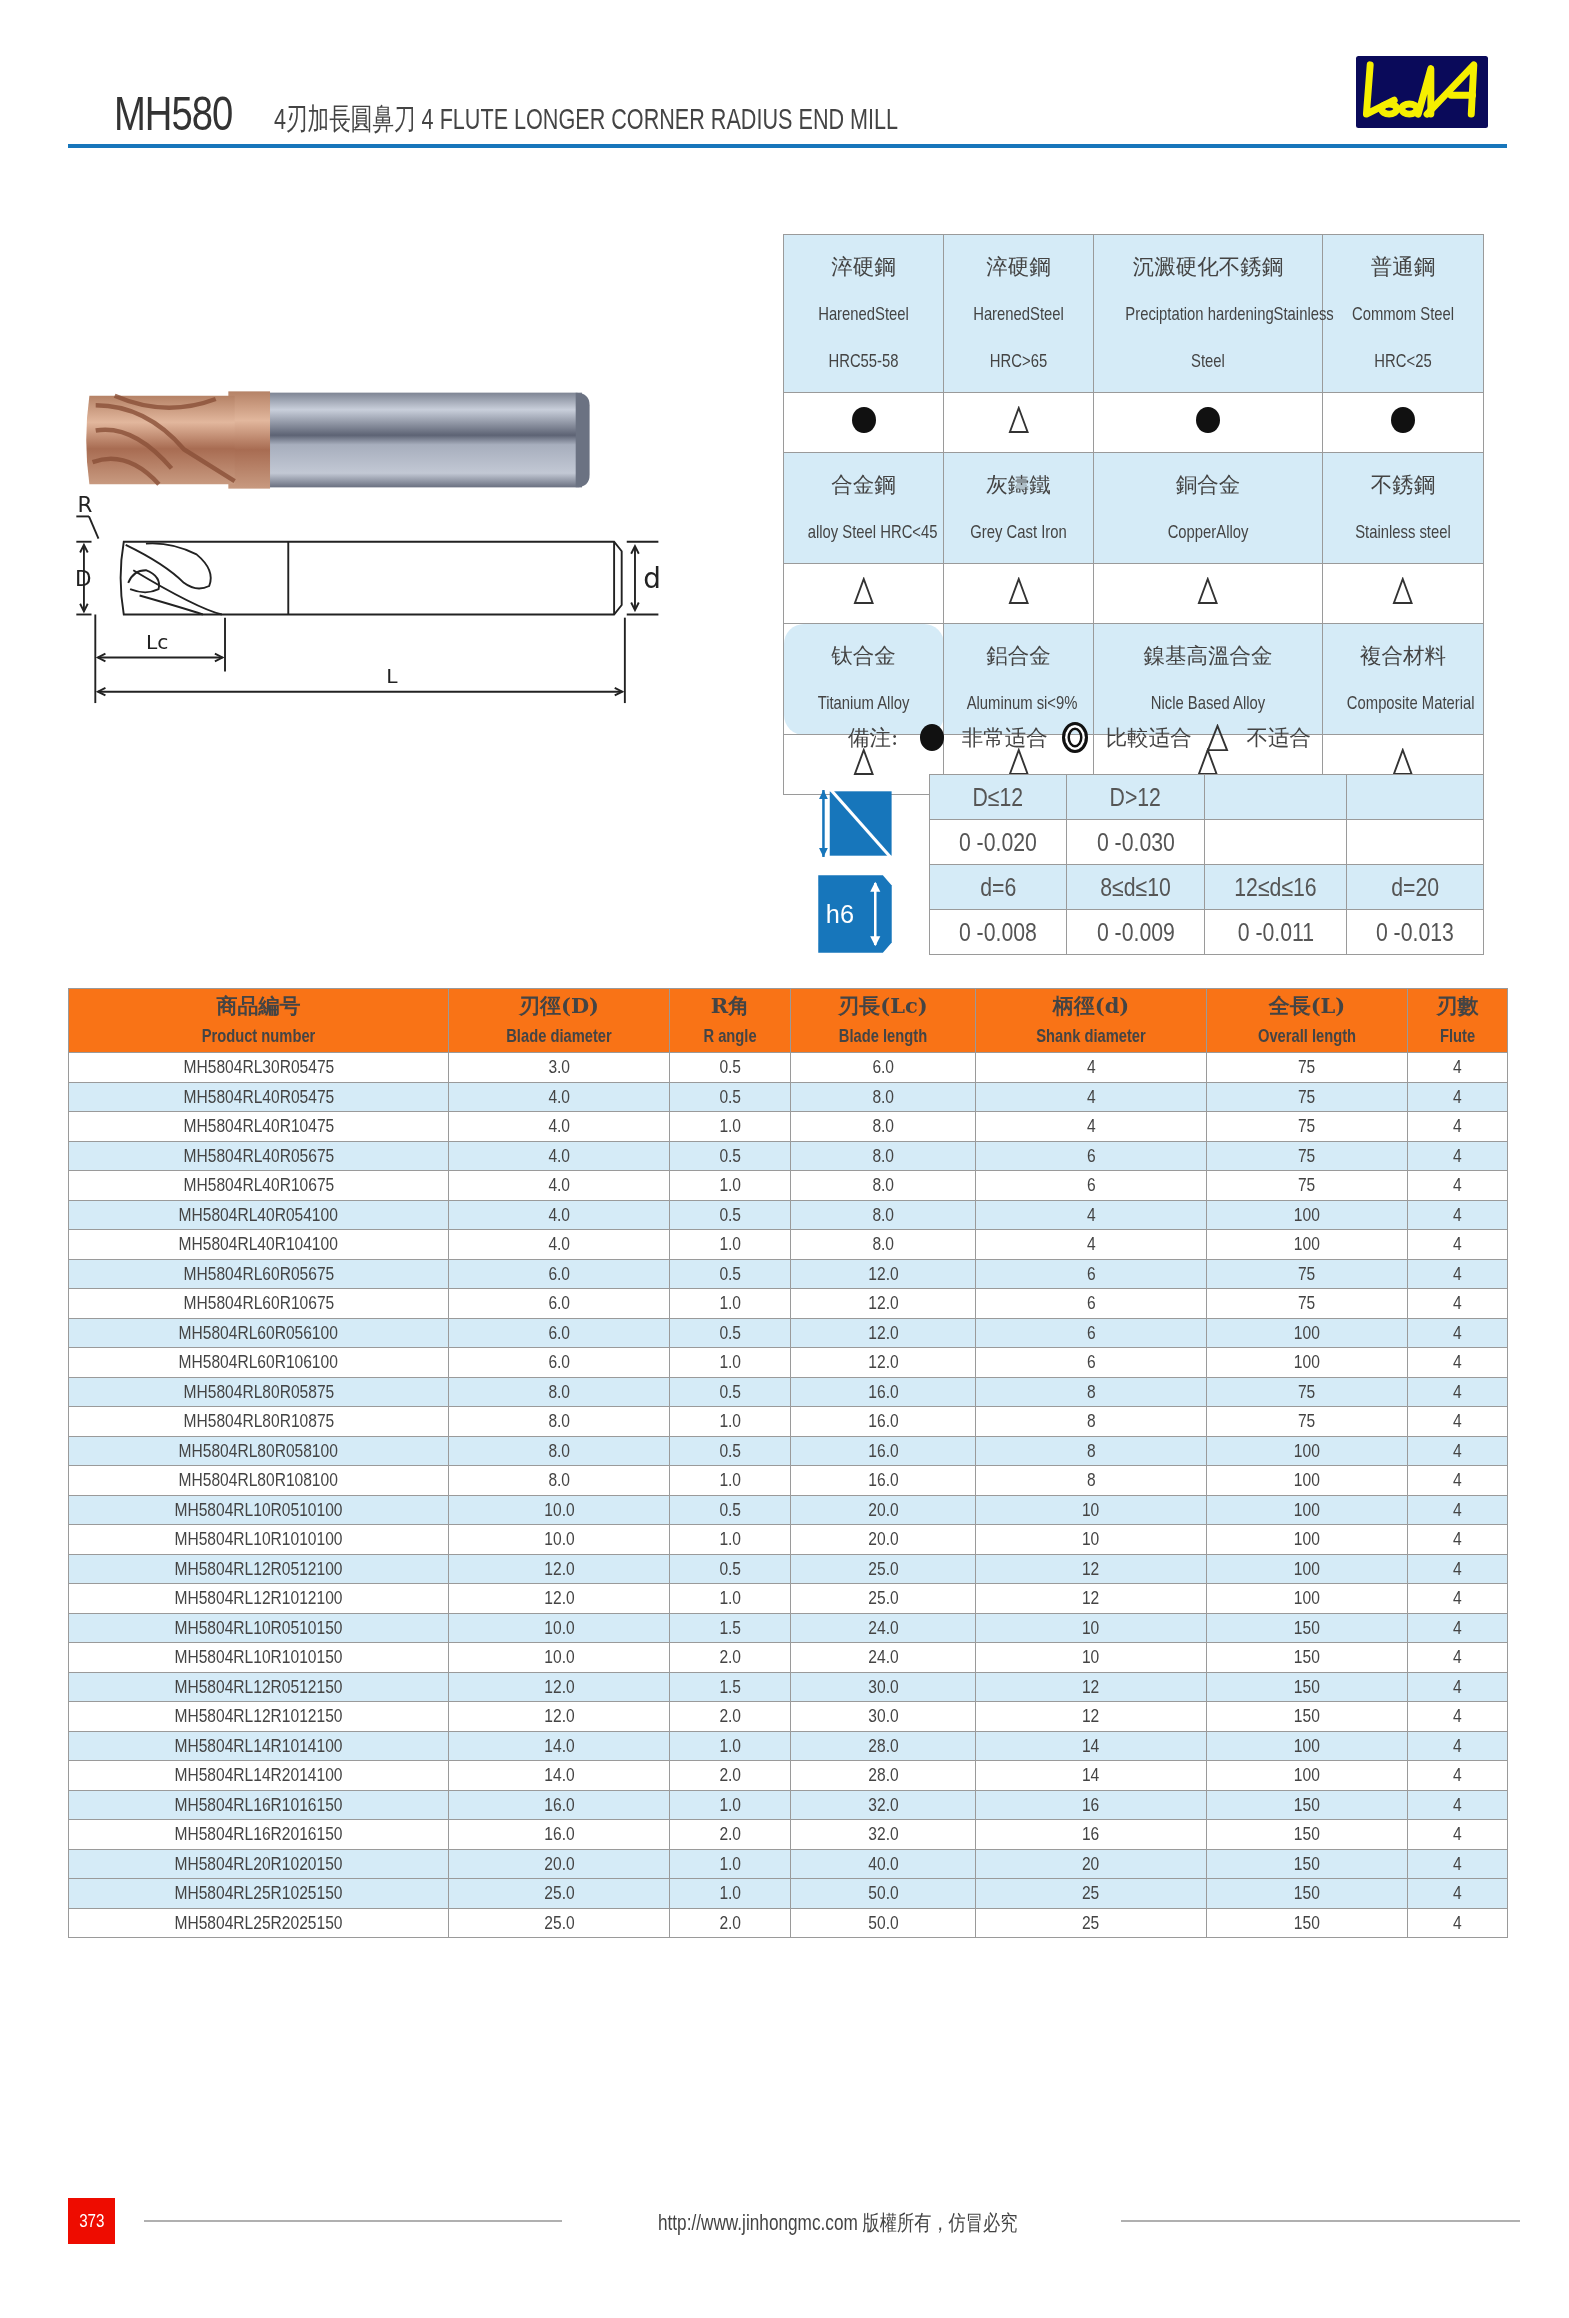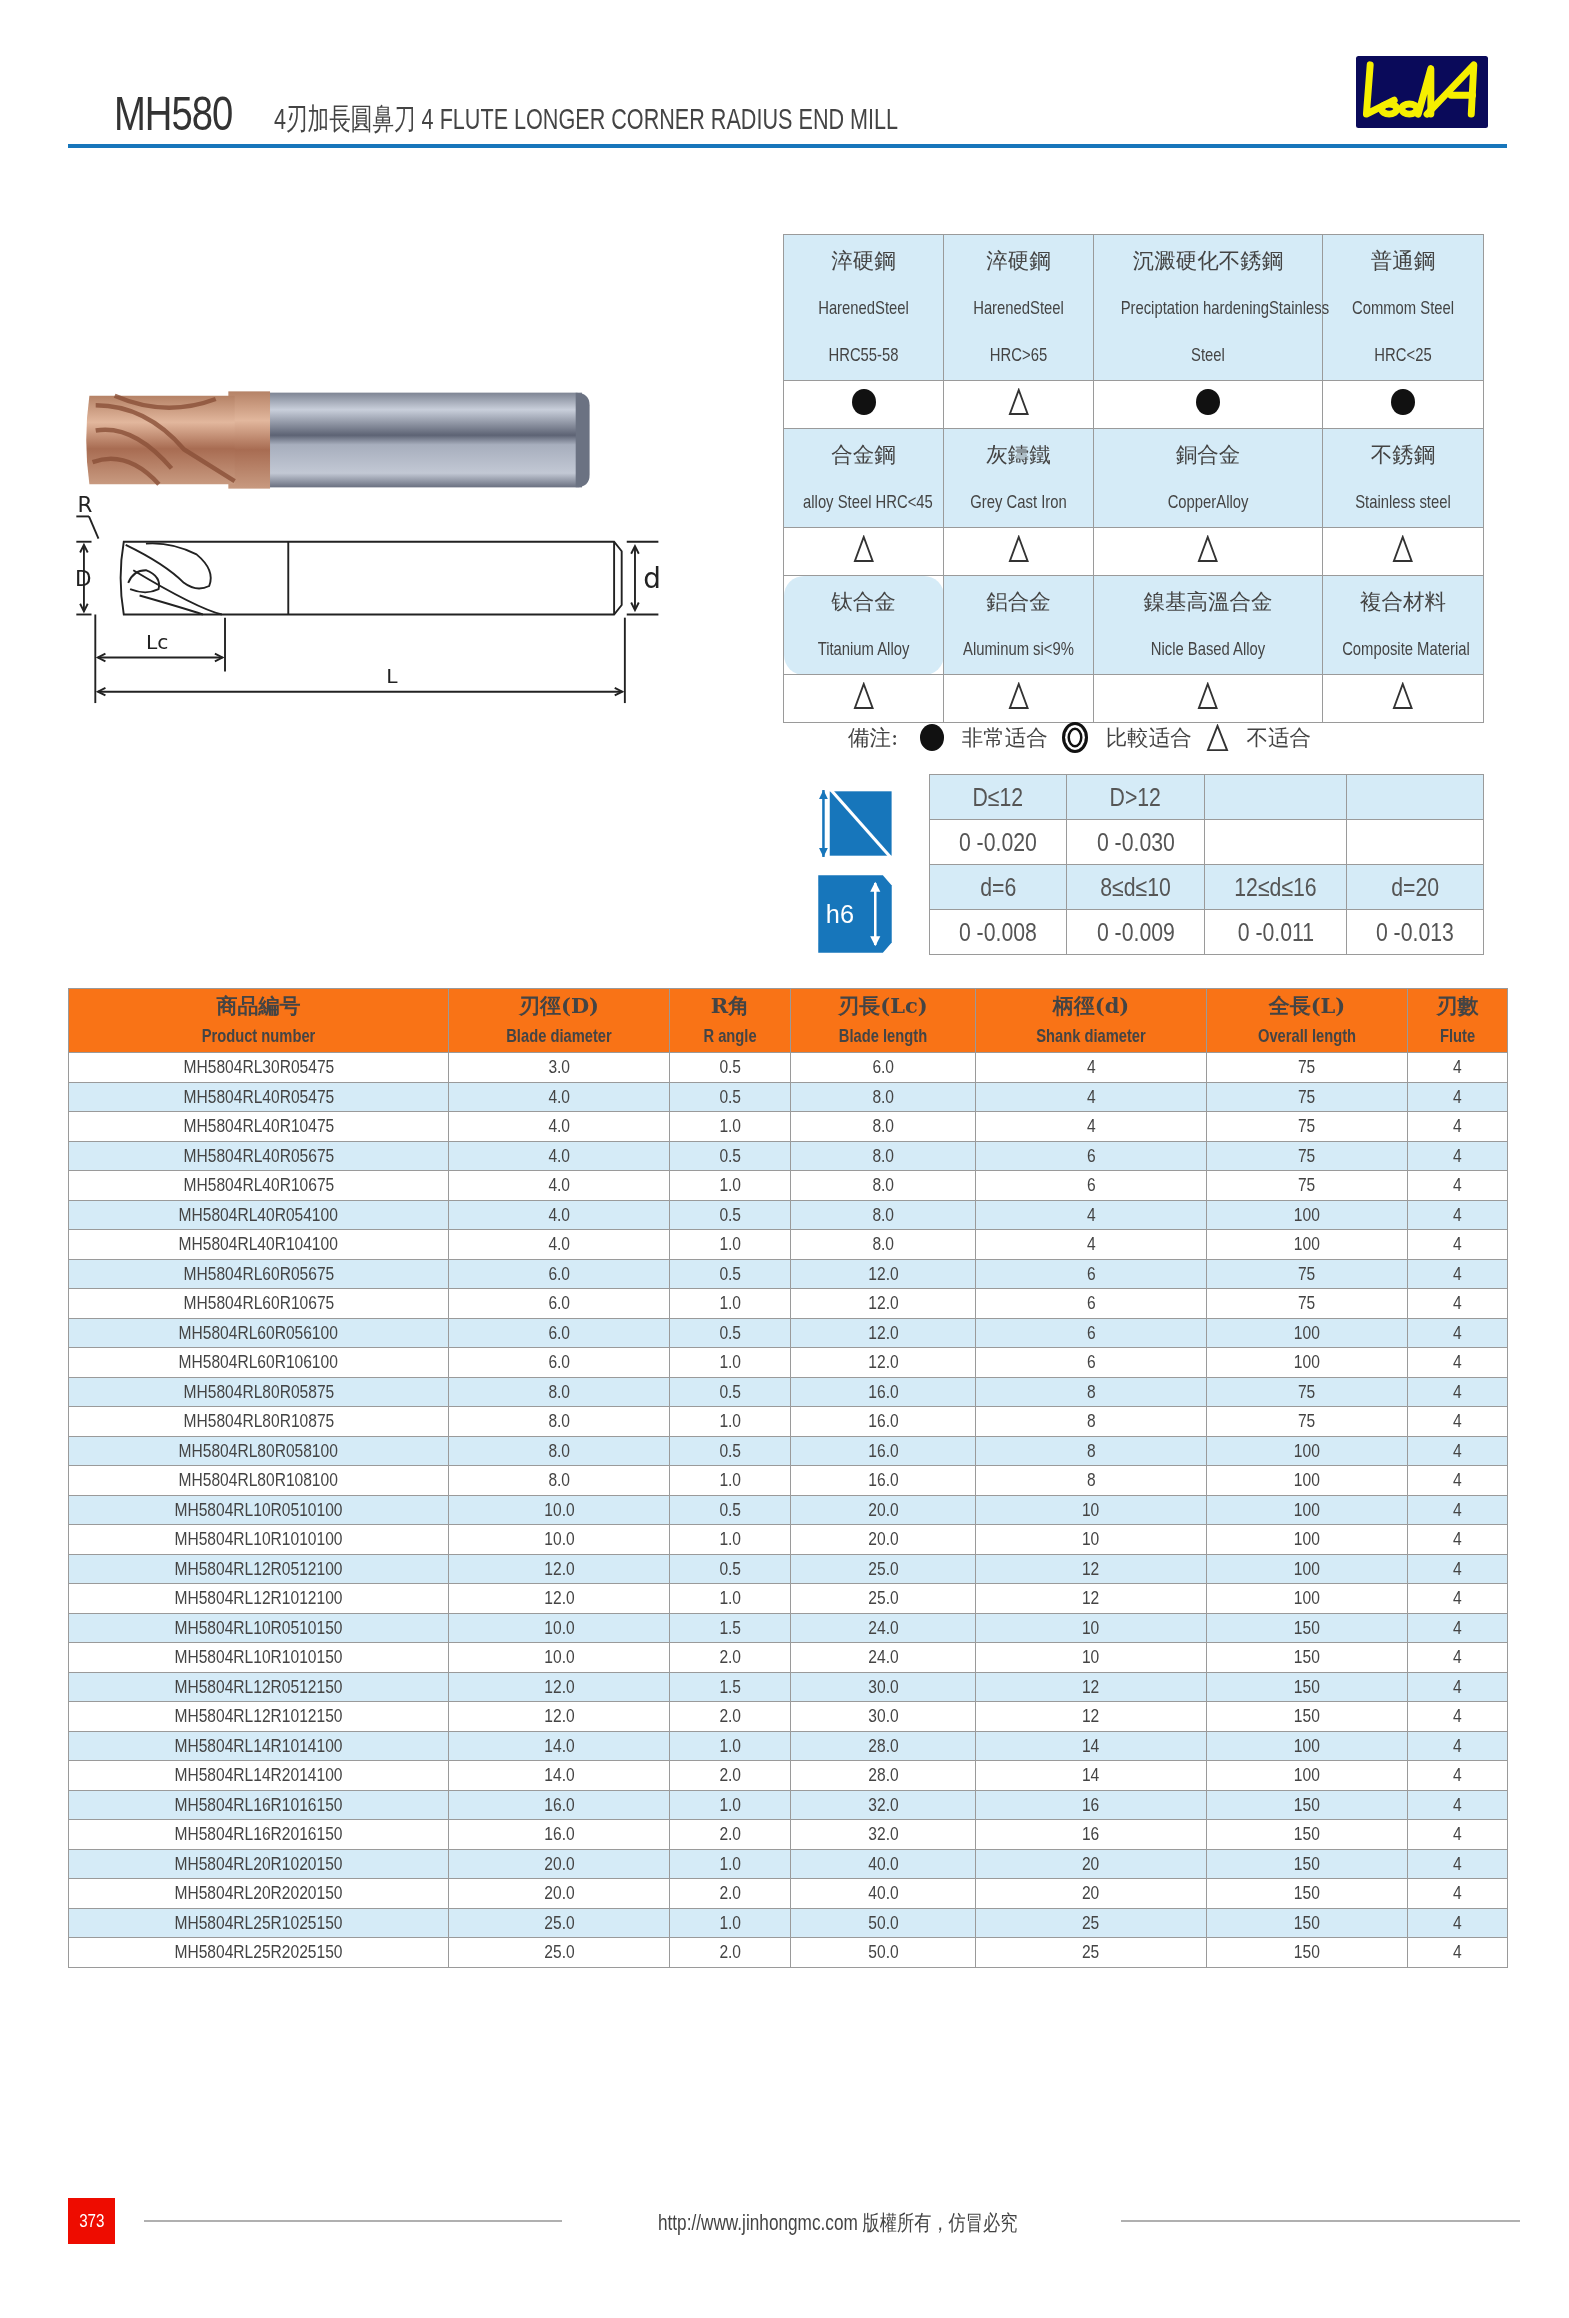--- a/index.html
+++ b/index.html
@@ -12,21 +12,21 @@
   #title-desc{left:274px;top:104px;font-size:30px;color:#444;line-height:1;
        transform:scaleX(0.72);transform-origin:left bottom;white-space:nowrap;}
   #title-rule{left:68px;top:144px;width:1439px;height:3.8px;background:#1776bb;}
   #logo{left:1356px;top:56px;width:132px;height:72px;background:#0a0a5a;border-radius:2.5px;}
   
   #tool-photo{left:76px;top:380px;width:671px;height:120px;}
   #tool-drawing{left:70px;top:494px;width:639px;height:222px;}
   
   table{border-collapse:collapse;}
   #materials{left:783px;top:234px;width:700px;table-layout:fixed;}
-  #materials td{border:1.9px solid #9a9a9a;text-align:center;vertical-align:middle;padding:2px;
+  #materials td{border:1.9px solid #9a9a9a;text-align:center;vertical-align:middle;padding:8px;
        font-size:19px;color:#444;}
   #materials td.hdr{background:#d5ebf7;}
   #materials .cn{font-family:"DejaVu Serif",serif;font-size:21.5px;display:block;line-height:47px;}
   #materials .en{display:block;line-height:47px;white-space:nowrap;transform:scaleX(0.78);}
   #materials td.sym{height:43px;background:#fff;}
   .dot{display:inline-block;width:24px;height:26.6px;border-radius:50%;background:#111;}
   
   #legend{left:848px;top:722px;font-size:21.5px;color:#444;font-family:"DejaVu Serif",serif;
        display:flex;align-items:center;gap:5px;}
   #legend .item{display:flex;align-items:center;gap:18px;margin-right:8.9px;}
@@ -613,29 +613,20 @@
       </tr>
       <tr class="alt">
         <td><span>MH5804RL20R1020150</span></td>
         <td><span>20.0</span></td>
         <td><span>1.0</span></td>
         <td><span>40.0</span></td>
         <td><span>20</span></td>
         <td><span>150</span></td>
         <td><span>4</span></td>
       </tr>
-      <tr>
-        <td><span>MH5804RL20R2020150</span></td>
-        <td><span>20.0</span></td>
-        <td><span>2.0</span></td>
-        <td><span>40.0</span></td>
-        <td><span>20</span></td>
-        <td><span>150</span></td>
-        <td><span>4</span></td>
-      </tr>
       <tr class="alt">
         <td><span>MH5804RL25R1025150</span></td>
         <td><span>25.0</span></td>
         <td><span>1.0</span></td>
         <td><span>50.0</span></td>
         <td><span>25</span></td>
         <td><span>150</span></td>
         <td><span>4</span></td>
       </tr>
       <tr>

